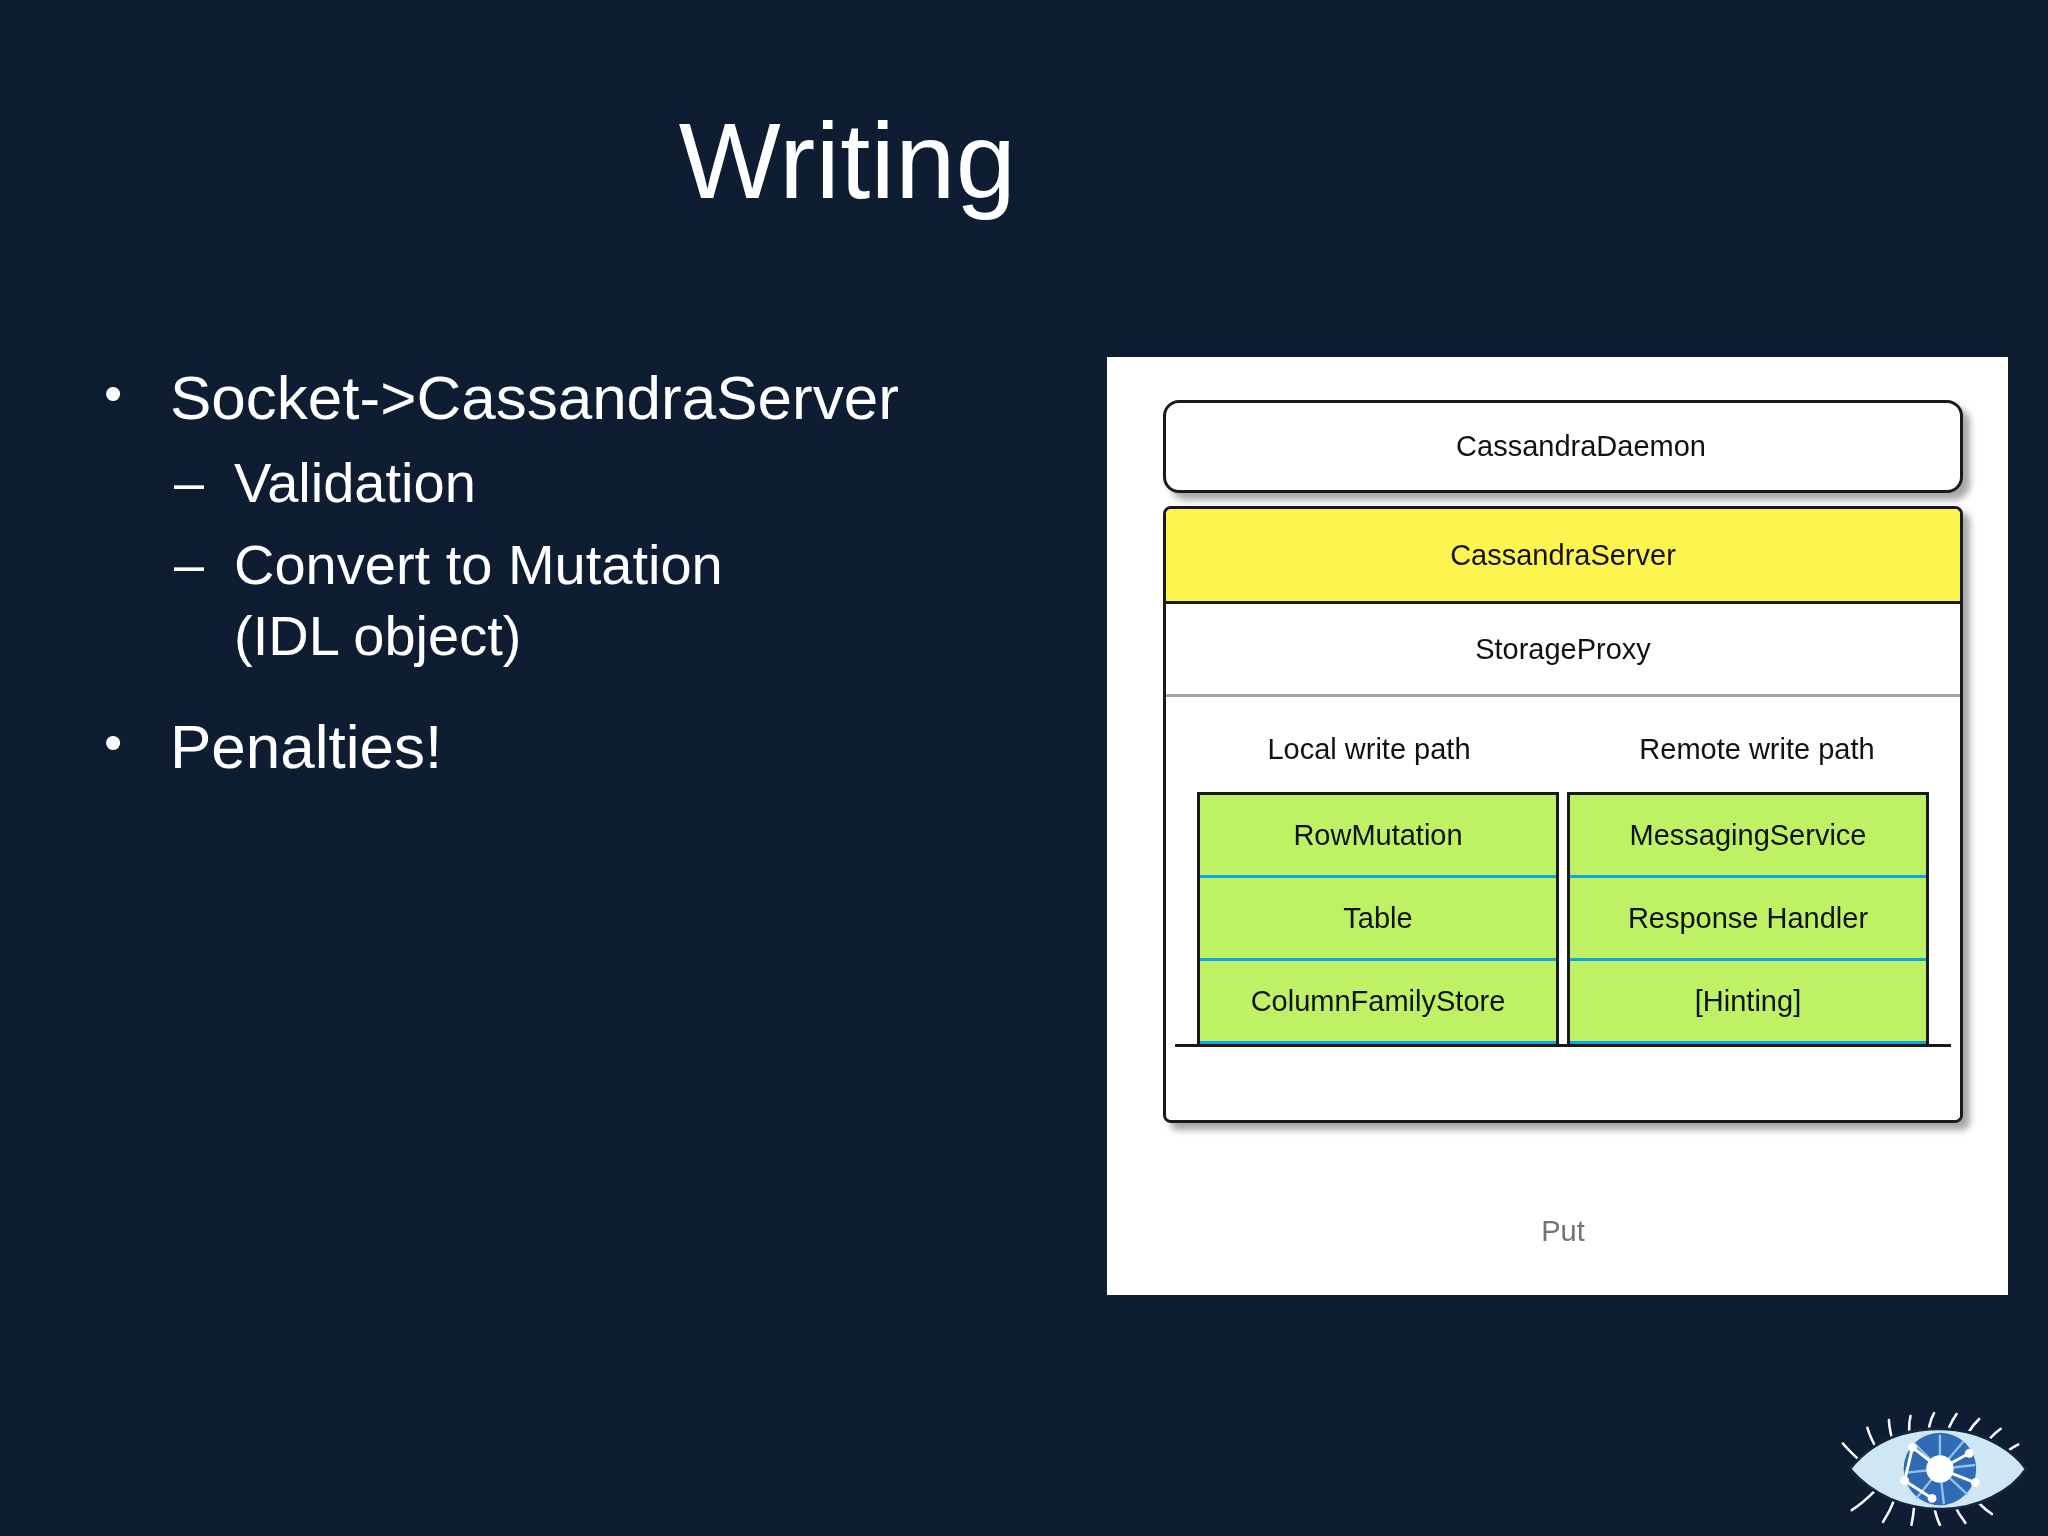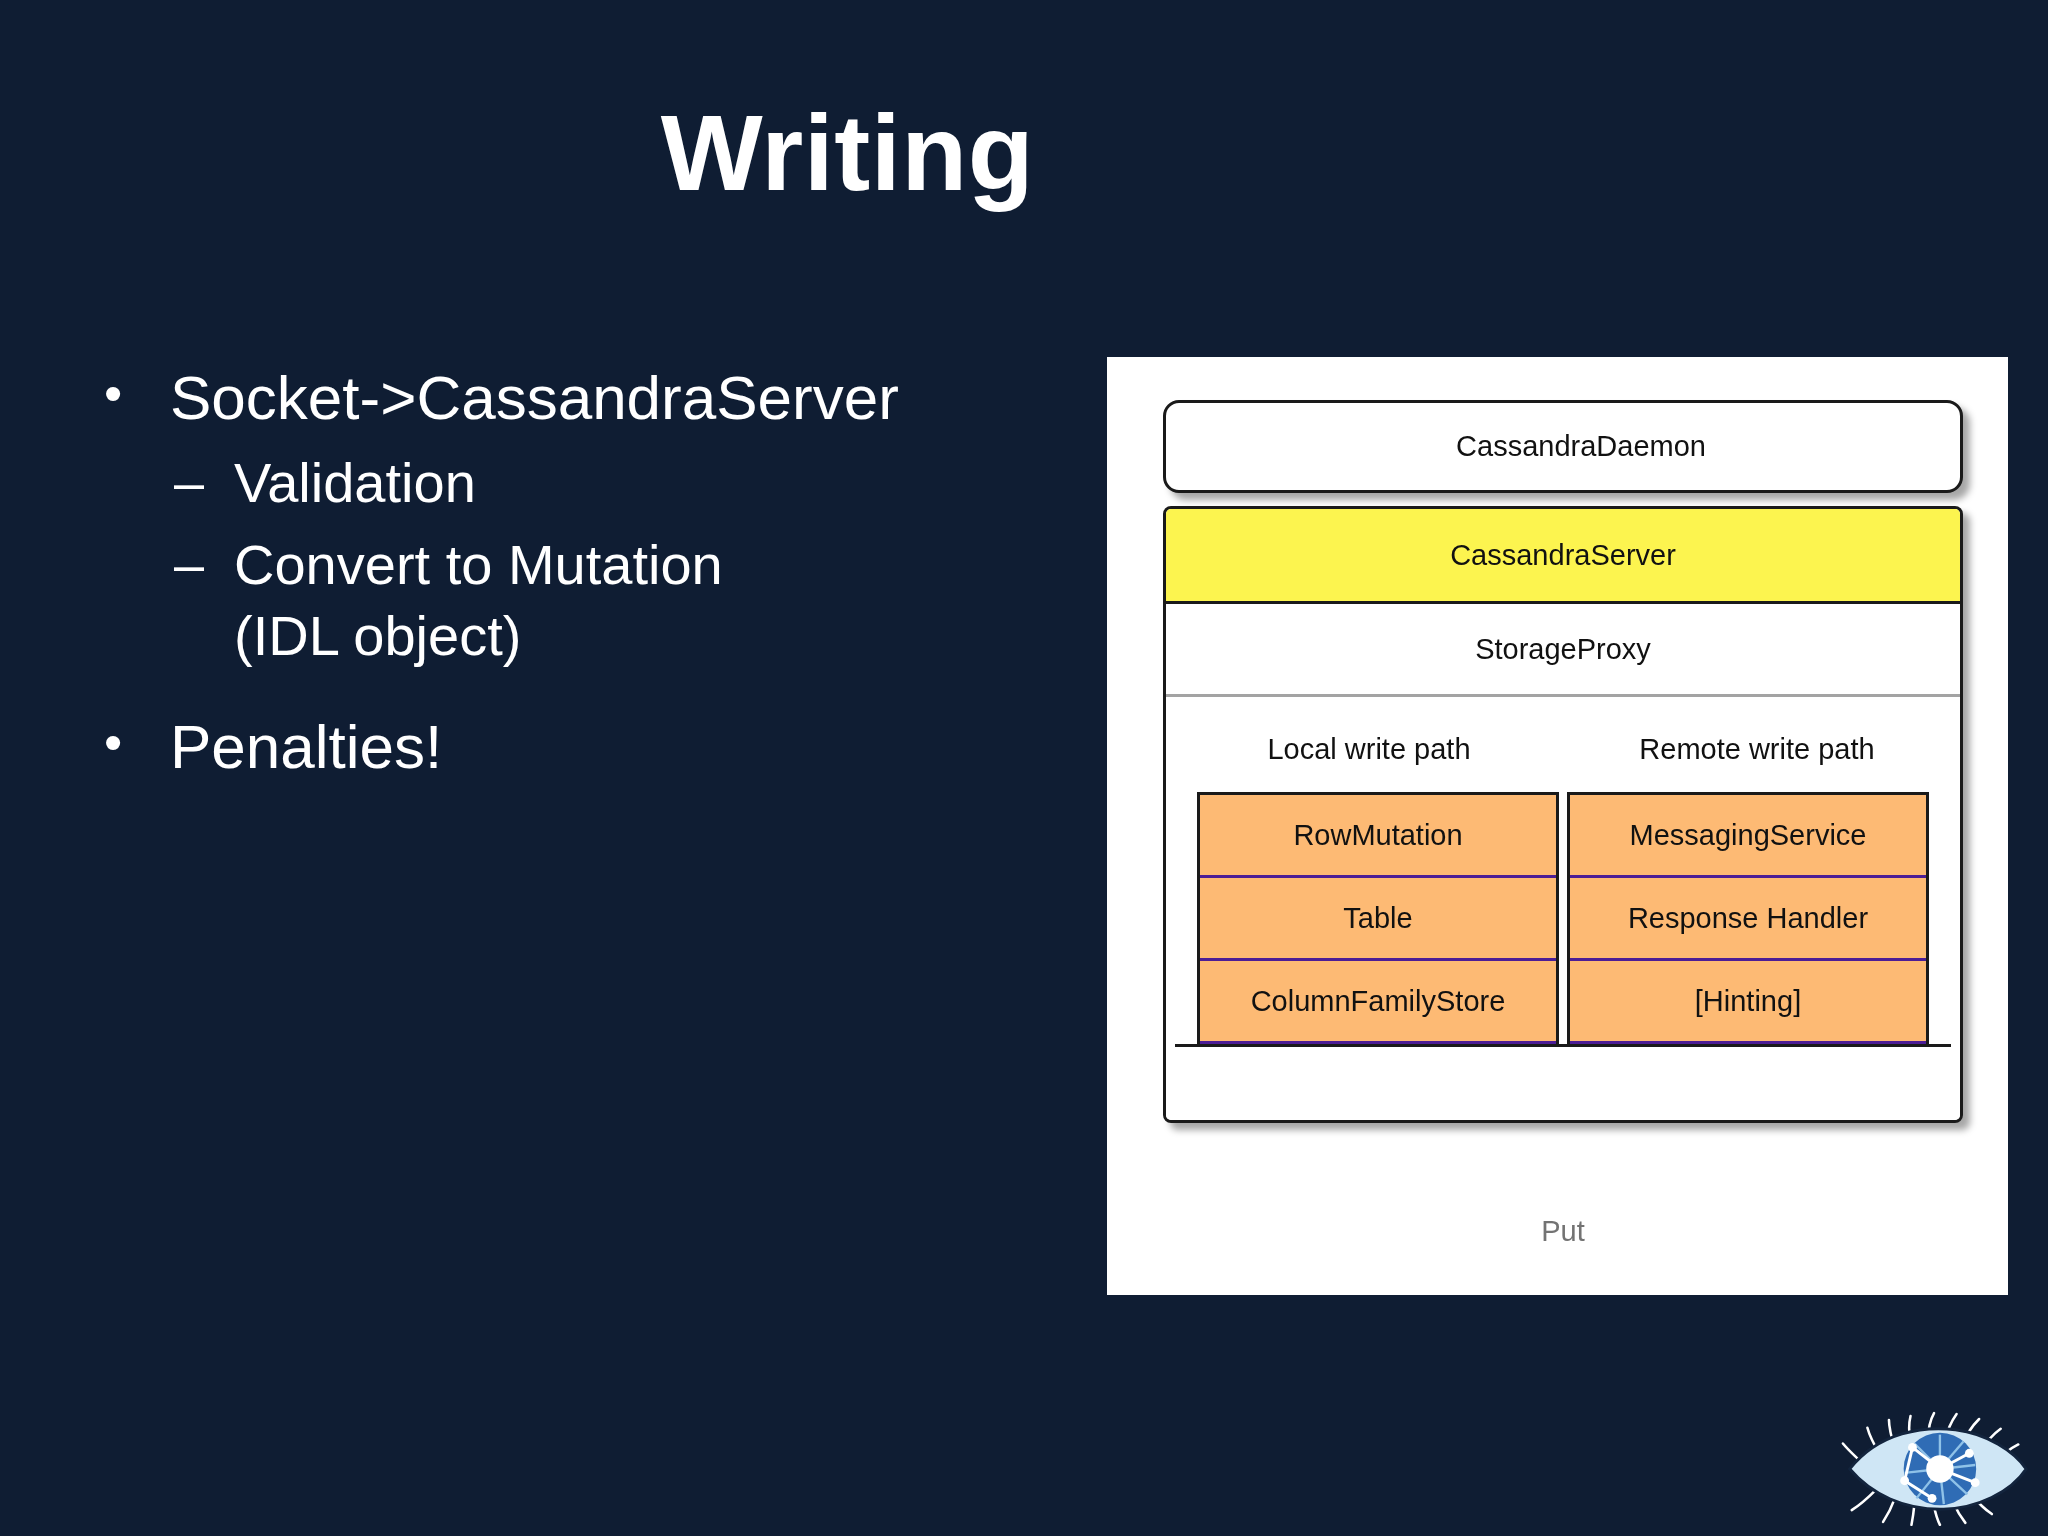--- a/index.html
+++ b/index.html
@@ -17,26 +17,26 @@
     position: relative;
     width: 2048px;
     height: 1536px;
     background: #0f1d33;
   }
 
   
   .slide-title {
     position: absolute;
     left: 0;
-    top: 96px;
+    top: 104px;
     width: 1695px;
     text-align: center;
     color: #ffffff;
     font-size: 108px;
-    font-weight: 700;
+    font-weight: 400;
     letter-spacing: 0.5px;
     line-height: 1.05;
     white-space: nowrap;
   }
 
   
   .body-list {
     position: absolute;
     left: 100px;
     top: 360px;
@@ -170,27 +170,27 @@
   }
   .path-col {
     width: 362px;
     border: 3px solid #1a1a1a;
     border-bottom: none;
     box-sizing: border-box;
     background: #ffffff;
   }
   .path-cell {
     height: 80px;
-    border-bottom: 3px solid #4c1d95;
-    display: flex;
-    align-items: center;
-    justify-content: center;
-    font-size: 29px;
-    color: #111111;
-    background: #fdba74;
+    border-bottom: 3px solid #0ea5e9;
+    display: flex;
+    align-items: center;
+    justify-content: center;
+    font-size: 29px;
+    color: #111111;
+    background: #bef264;
   }
   .paths-footer {
     height: 64px;
     background: #ffffff;
     border-top: 3px solid #1a1a1a;
     margin-top: 0;
   }
 
   .put-caption {
     margin-top: 92px;

